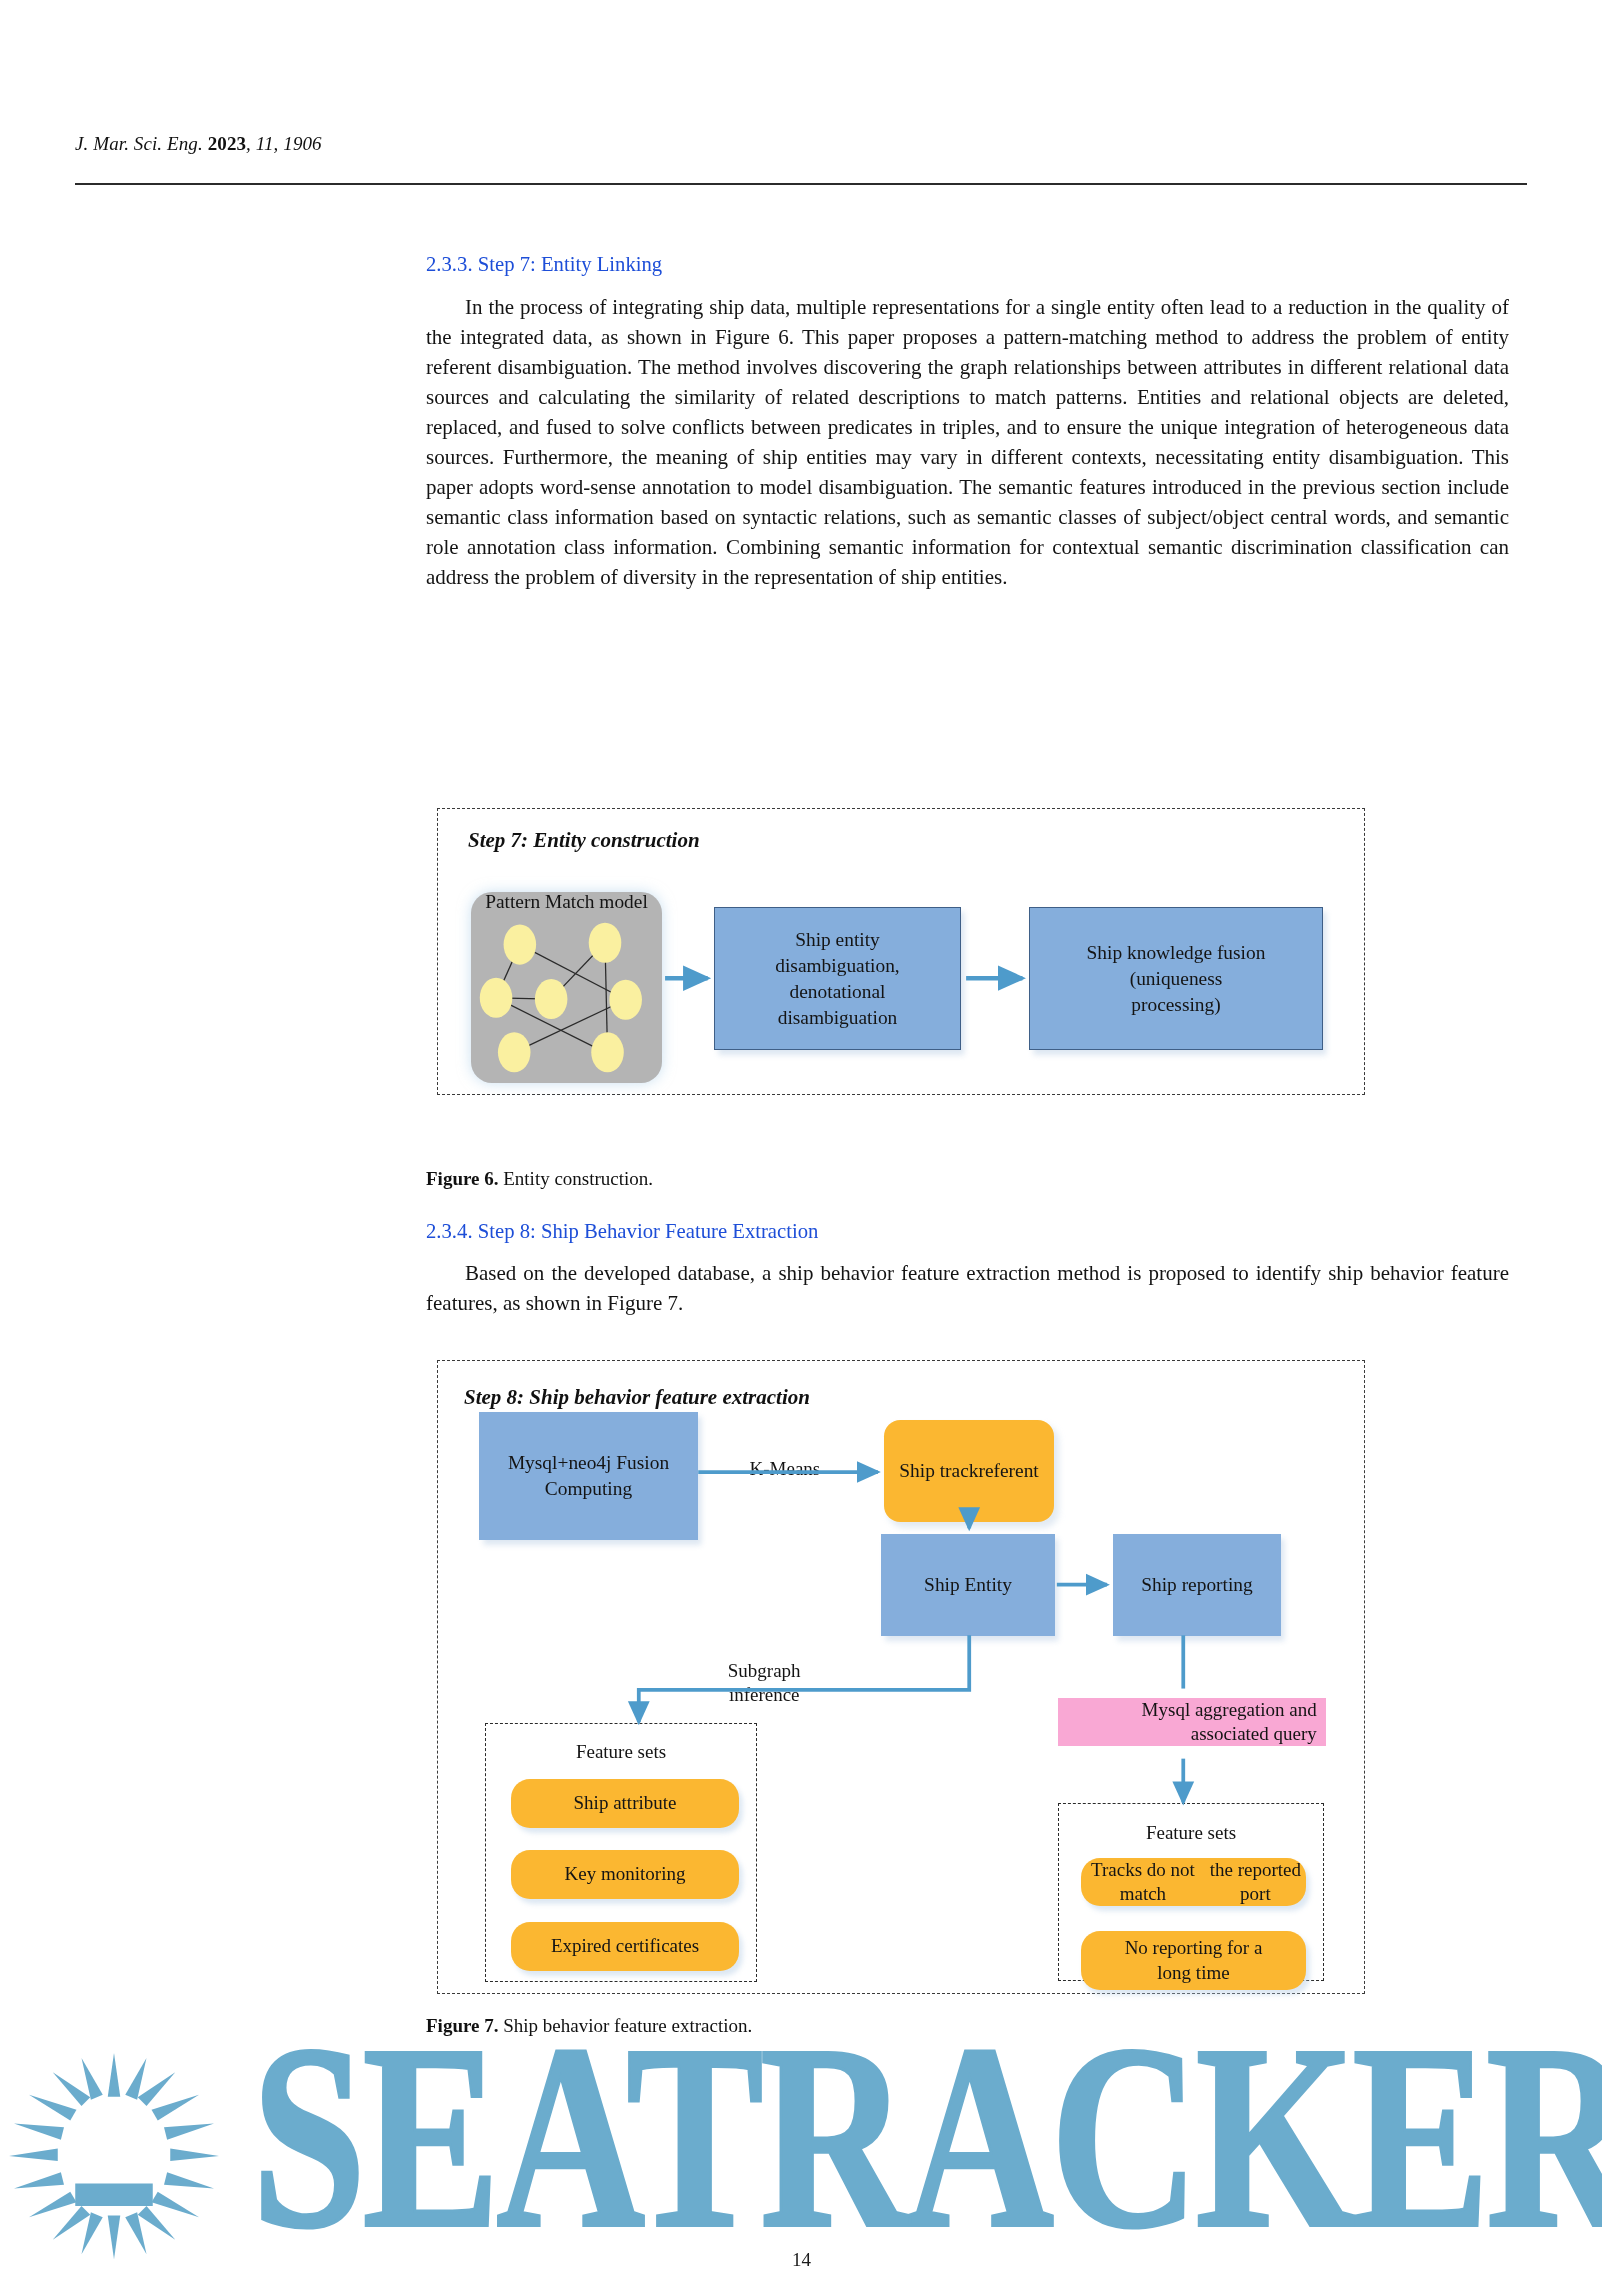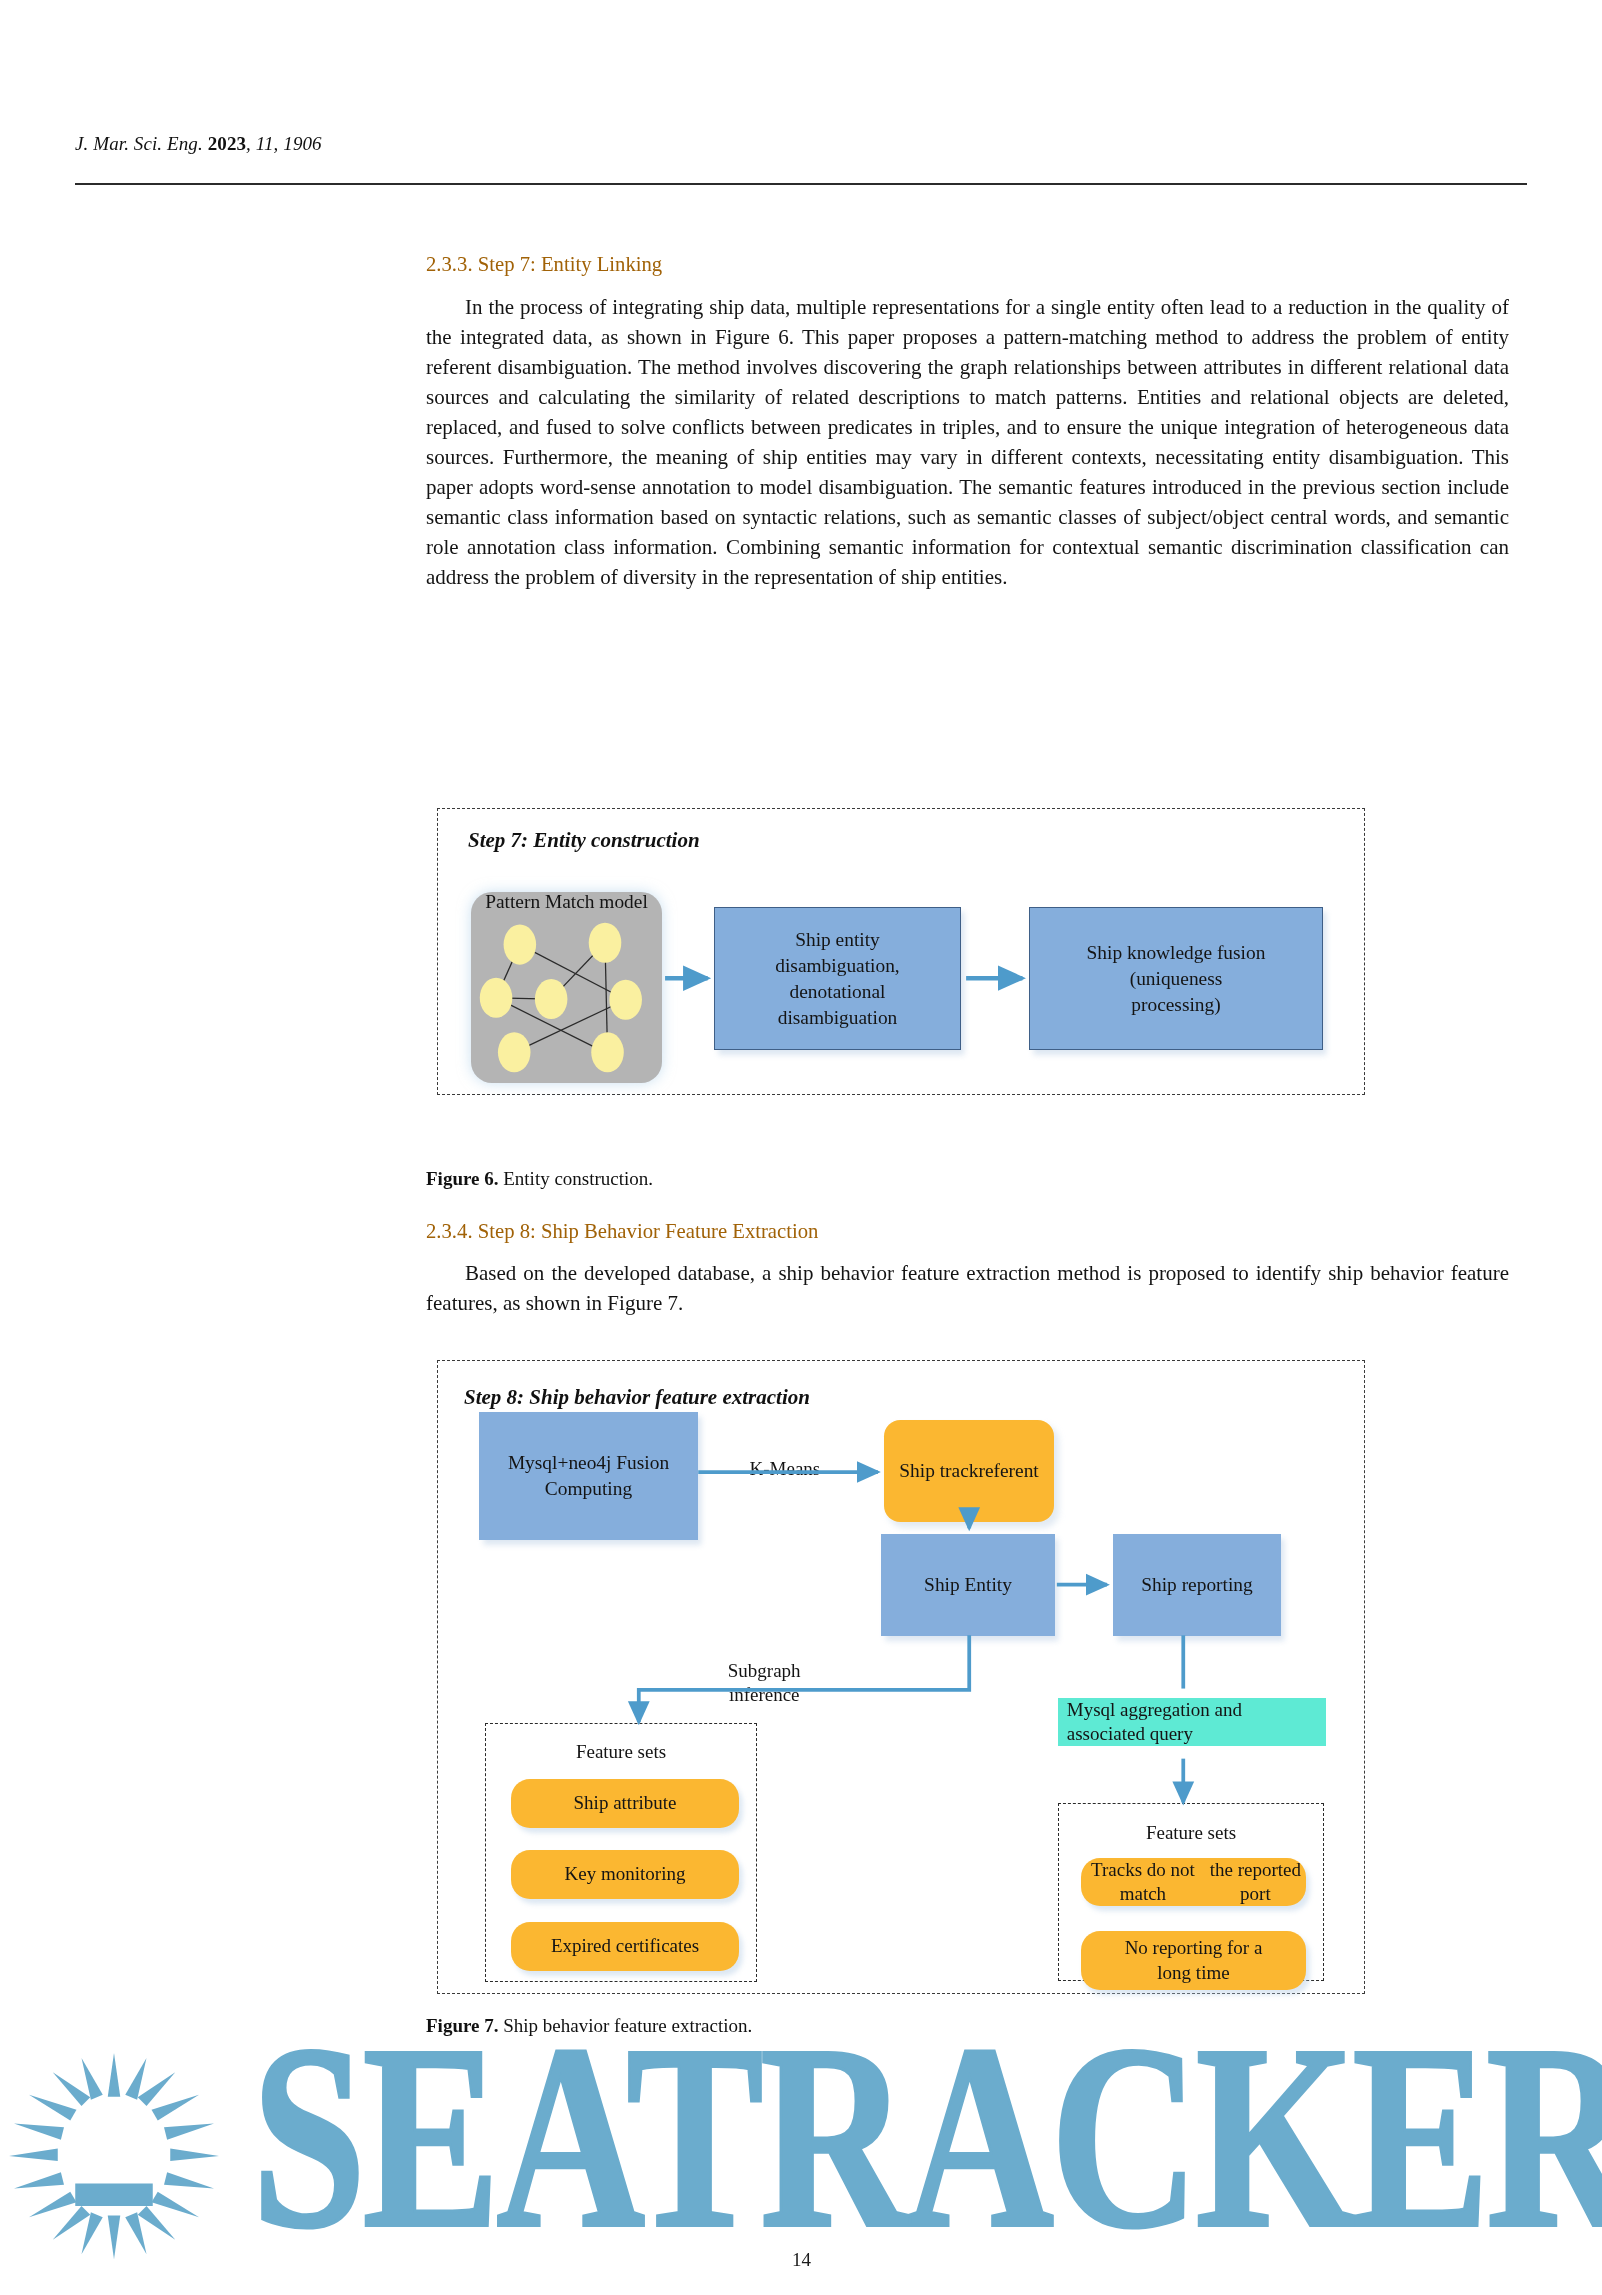--- a/index.html
+++ b/index.html
@@ -36,21 +36,21 @@
     height: 1.9px;
     background: #2b2b2b;
   }
 
   
   .col { position: absolute; left: 426px; width: 1083px; }
 
   .sec-heading {
     font-size: 20.7px;
     line-height: 29px;
-    color: #a16207;
+    color: #1d4ed8;
   }
   .body-par {
     font-size: 21px;
     line-height: 30px;
     text-align: justify;
     text-justify: inter-word;
     color: #141414;
     hyphens: manual;
   }
   .indent { text-indent: 39px; }
@@ -275,21 +275,21 @@
   <path d="M1890,2810 L1890,2880" stroke="#4E9BCB" stroke-width="6" fill="none" marker-end="url(#arrowblue)"></path>
 </svg>
 
 <div class="edge-label" style="left:742px; top:1457px; padding:0 7.5px;">K-Means</div>
 
 <div class="edge-label" style="left:719px; top:1659px; padding:0 8.8px;">
   <div>Subgraph</div>
   <div>inference</div>
 </div>
 
-<div class="edge-label" style="left:1058px; top:1698px; padding:0 8.8px; text-align:left; width:250px; background:#5eead4;">
+<div class="edge-label" style="left:1058px; top:1698px; padding:0 8.8px; text-align:right; width:250px; background:#f9a8d4;">
   <div>Mysql aggregation and</div>
   <div>associated query</div>
 </div>
 
 <div class="dash-sub" style="left:485px; top:1723px; width:272px; height:259px;"></div>
 <div class="sub-label" style="left:485px; top:1741px; width:272px;">Feature sets</div>
 <div class="pill" style="left:511px; top:1779px; width:228px; height:49px;">Ship attribute</div>
 <div class="pill" style="left:511px; top:1850px; width:228px; height:49px;">Key monitoring</div>
 <div class="pill" style="left:511px; top:1922px; width:228px; height:49px;">Expired certificates</div>
 

